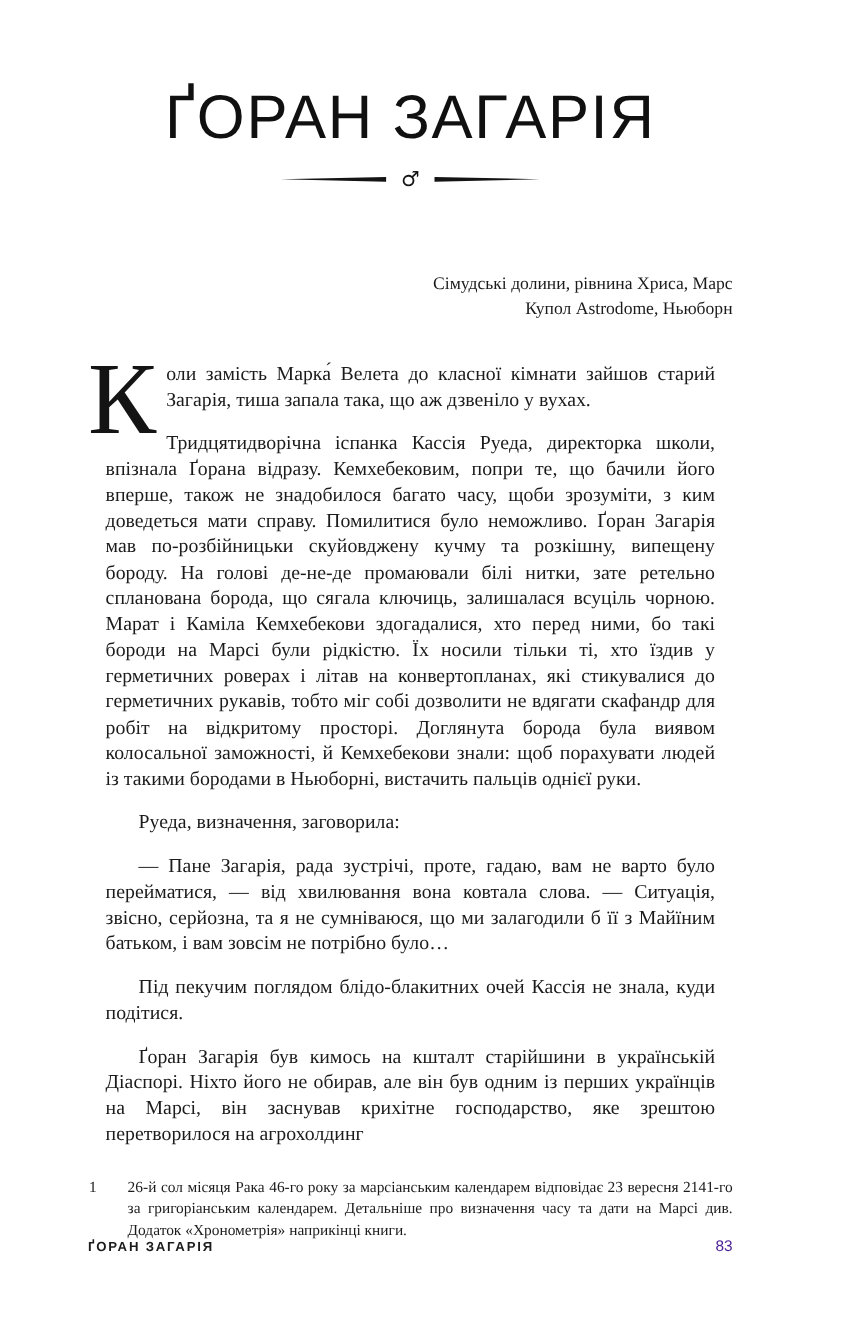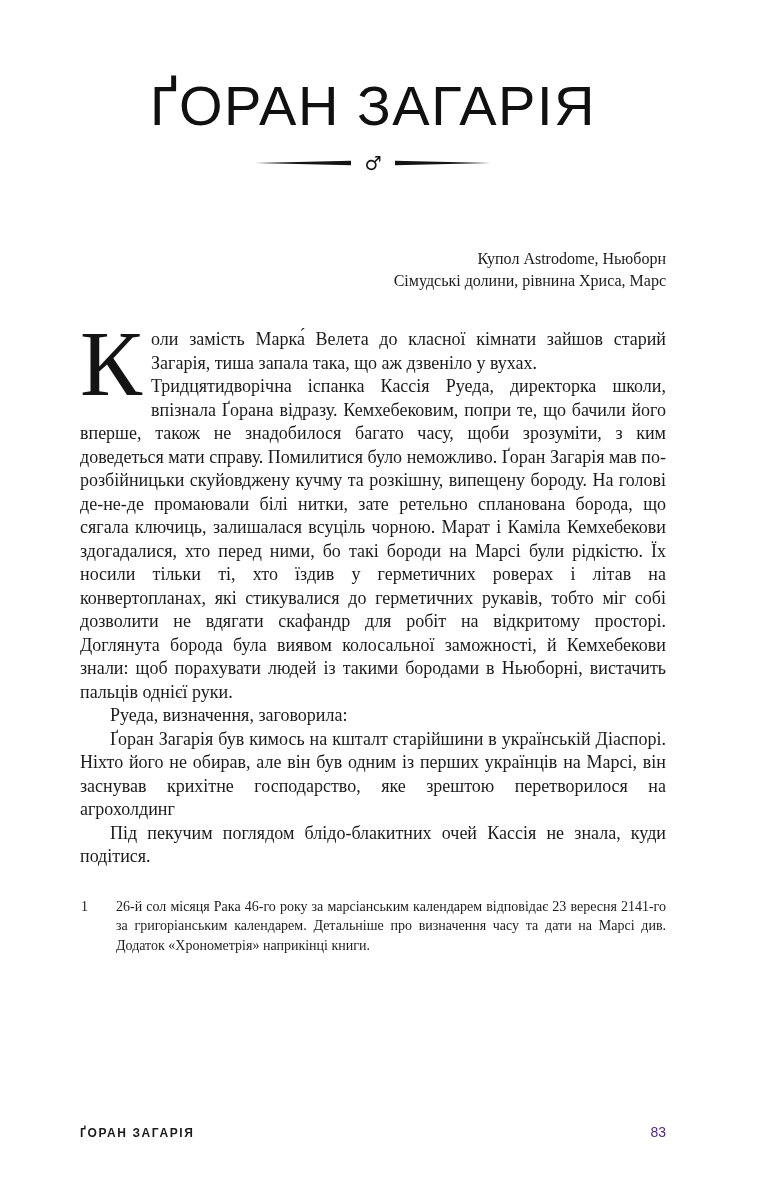--- a/index.html
+++ b/index.html
@@ -43,21 +43,21 @@
   }
   .epigraph sup { font-size: 10px; vertical-align: super; line-height: 0; }
 
   .body-text {
     margin-top: 36px;
     font-size: 18px;
     line-height: 23.5px;
     text-align: justify;
     color: #1b1b1b;
   }
-  .para { margin: 0; }
+  .para { margin: 16px; }
   .para.indent { text-indent: 30px; }
 
   .dropcap {
     float: left;
     height: 70px;
     line-height: 70px;
     font-size: 93px;
     margin: 1px 9px 0 0;
     color: #141414;
   }
@@ -105,33 +105,34 @@
 
     <div class="ornament">
       <svg width="240" height="26" viewBox="0 0 240 26">
         <polygon points="2,13 98,10.8 98,15.2" fill="#141414"></polygon>
         <polygon points="238,13 142,10.8 142,15.2" fill="#141414"></polygon>
         <text x="120" y="19.5" text-anchor="middle" font-size="19" font-family="DejaVu Sans, sans-serif" fill="#141414">♂</text>
       </svg>
     </div>
 
     <div class="epigraph">
+      <div>Сімудські долини, рівнина Хриса, Марс</div>
       <div>Купол Astrodome, Ньюборн</div>
-      <div>Сімудські долини, рівнина Хриса, Марс</div>
     </div>
 
     <div class="body-text">
       <div class="dropcap-block">
         <span class="dropcap">К</span>
         <p class="para">оли замість Марка́ Велета до класної кімнати зайшов старий Загарія, тиша запала така, що аж дзвеніло у вухах.</p>
         <p class="para">Тридцятидворічна іспанка Кассія Руеда, директорка школи, впізнала Ґорана відразу. Кемхебековим, попри те, що бачили його вперше, також не знадобилося багато часу, щоби зрозуміти, з ким доведеться мати справу. Помилитися було неможливо. Ґоран Загарія мав по-розбійницьки скуйовджену кучму та розкішну, випещену бороду. На голові де-не-де промаювали білі нитки, зате ретельно спланована борода, що сягала ключиць, залишалася всуціль чорною. Марат і Каміла Кемхебекови здогадалися, хто перед ними, бо такі бороди на Марсі були рідкістю. Їх носили тільки ті, хто їздив у герметичних роверах і літав на конвертопланах, які стикувалися до герметичних рукавів, тобто міг собі дозволити не вдягати скафандр для робіт на відкритому просторі. Доглянута борода була виявом колосальної заможності, й Кемхебекови знали: щоб порахувати людей із такими бородами в Ньюборні, вистачить пальців однієї руки.</p>
       </div>
       <p class="para indent">Руеда, визначення, заговорила:</p>
+      <p class="para indent">— Пане Загарія, рада зустрічі, проте, гадаю, вам не варто було перейматися, — від хвилювання вона ковтала слова. — Ситуація, звісно, серйозна, та я не сумніваюся, що ми залагодили б її з Майїним батьком, і вам зовсім не потрібно було…</p>
+      <p class="para indent">Під пекучим поглядом блідо-блакитних очей Кассія не знала, куди подітися.</p>
       <p class="para indent">Ґоран Загарія був кимось на кшталт старійшини в українській Діаспорі. Ніхто його не обирав, але він був одним із перших українців на Марсі, він заснував крихітне господарство, яке зрештою перетворилося на агрохолдинг</p>
-      <p class="para indent">Під пекучим поглядом блідо-блакитних очей Кассія не знала, куди подітися.</p>
     </div>
 
     <div class="footnote">
       <span class="fn-num">1</span>
       <span class="fn-text">26-й сол місяця Рака 46-го року за марсіанським календарем відповідає 23 вересня 2141-го за григоріанським календарем. Детальніше про визначення часу та дати на Марсі див. Додаток «Хронометрія» наприкінці книги.</span>
     </div>
 
   </div>
 
   <div class="footer">

